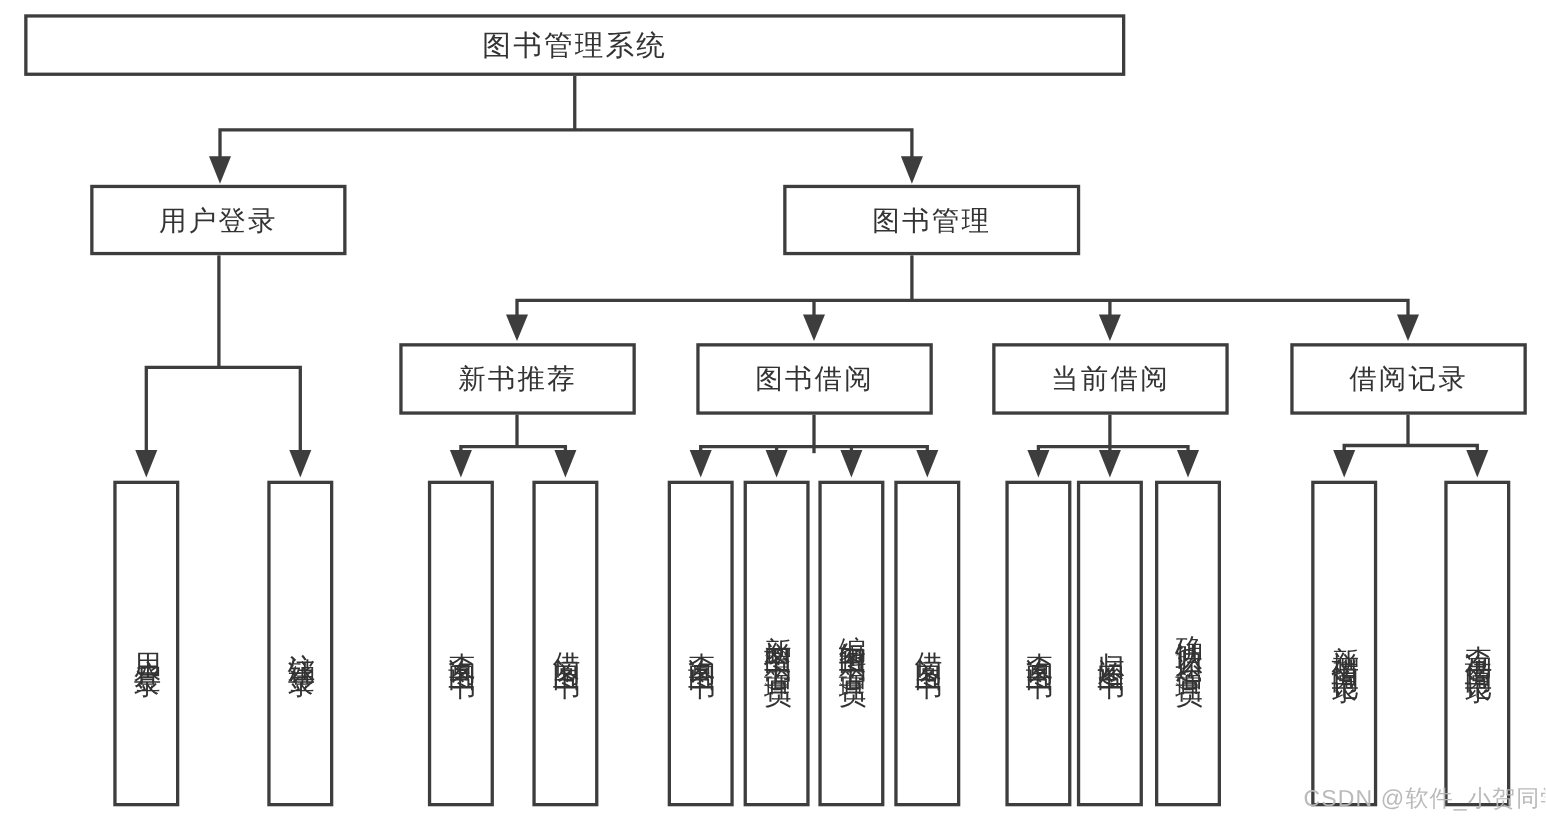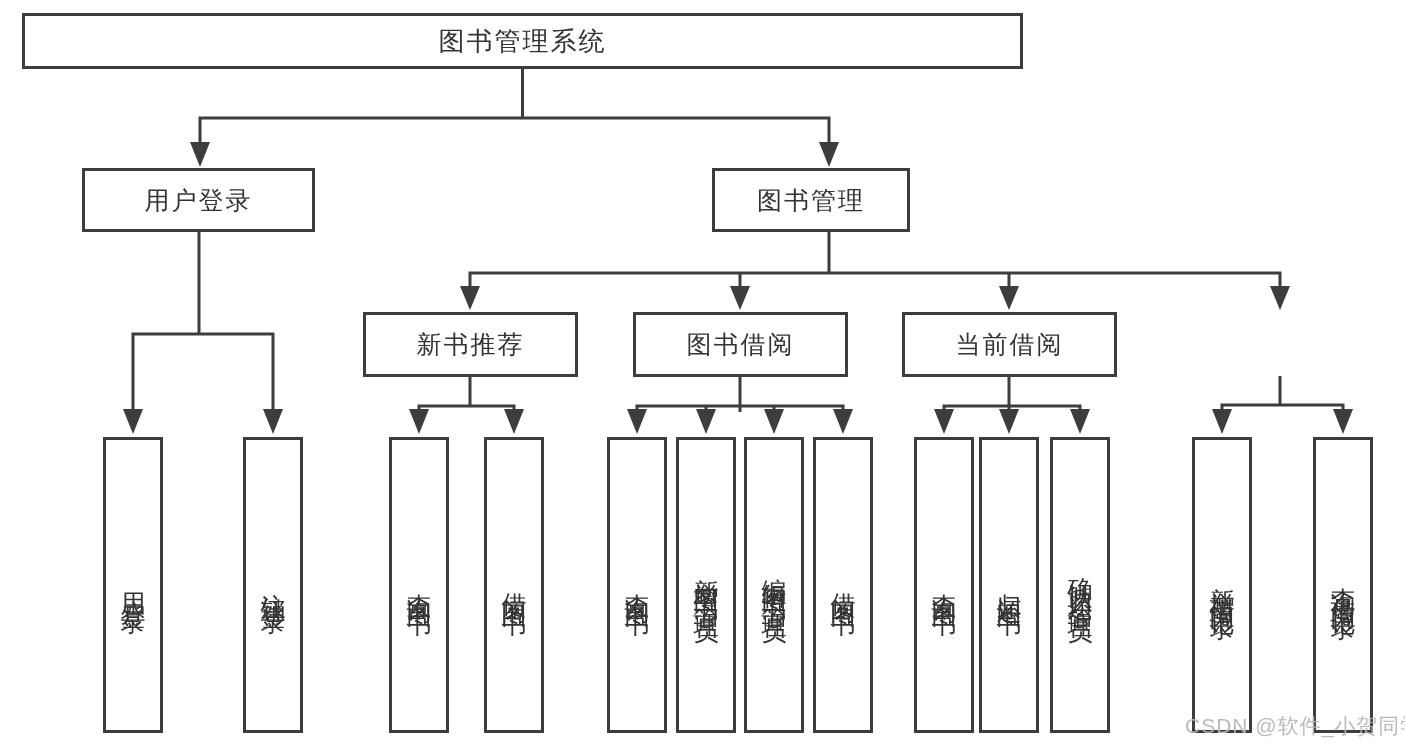--- a/index.html
+++ b/index.html
@@ -112,25 +112,26 @@
       <polygon points="999,409 1019,409 1009,434"></polygon>
       <polygon points="1070,409 1090,409 1080,434"></polygon>
       <polygon points="1212,409 1232,409 1222,434"></polygon>
       <polygon points="1333,409 1353,409 1343,434"></polygon>
     </g>
   </svg>
 
   <div class="node h-node root-node" style="left:22px; top:13px; width:1001px; height:56px;">图书管理系统</div>
 
   <div class="node h-node" style="left:82px; top:168px; width:233px; height:64px;">用户登录</div>
-  <div class="node h-node" style="left:712px; top:168px; width:198px; height:64px;">图书管理</div>
+  <div class="node h-node" style="left:712px; top:168px; width:270px; height:64px;">图书管理</div>
 
   <div class="node h-node" style="left:363px; top:312px; width:215px; height:65px;text-align:center;">新书推荐</div>
   <div class="node h-node" style="left:902px; top:312px; width:215px; height:65px;">当前借阅</div>
   <div class="node h-node" style="left:633px; top:312px; width:215px; height:65px;">图书借阅</div>
+  <div class="node h-node" style="left:1173px; top:312px; width:215px; height:65px;">借阅记录</div>
 
   <div class="node v-node" style="left:103px; top:437px; width:60px; height:296px;">用户登录</div>
   <div class="node v-node" style="left:243px; top:437px; width:60px; height:296px;">注销登录</div>
 
   <div class="node v-node" style="left:389px; top:437px; width:60px; height:296px;">查询图书</div>
   <div class="node v-node" style="left:484px; top:437px; width:60px; height:296px;">借阅图书</div>
 
   <div class="node v-node" style="left:607px; top:437px; width:60px; height:296px;">查询图书</div>
   <div class="node v-node" style="left:676px; top:437px; width:60px; height:296px;">新增图书（管理员）</div>
   <div class="node v-node" style="left:744px; top:437px; width:60px; height:296px;">编辑图书（管理员）</div>

